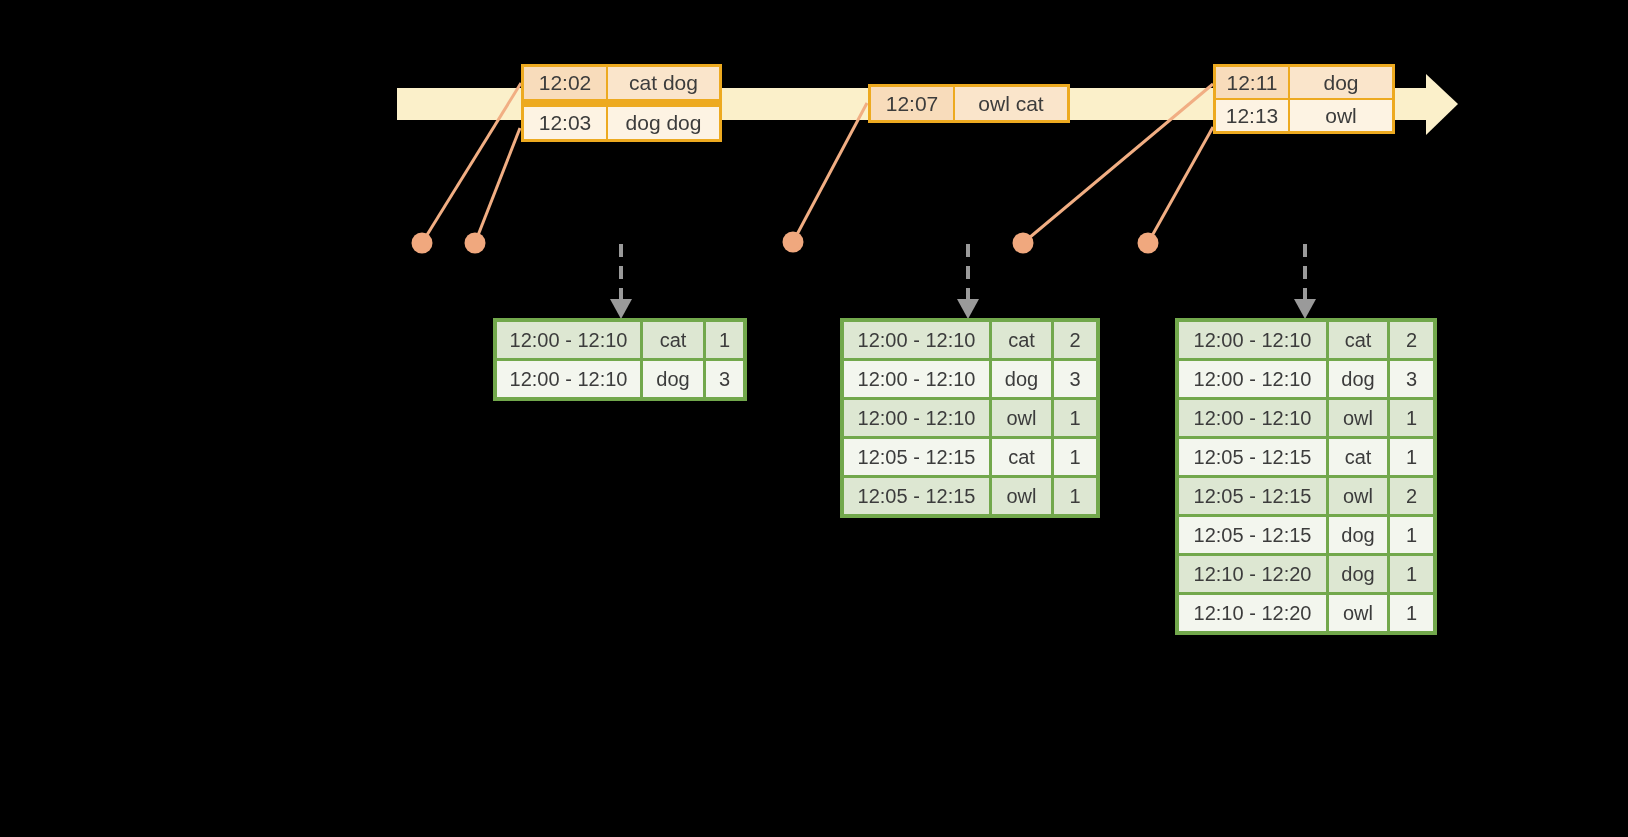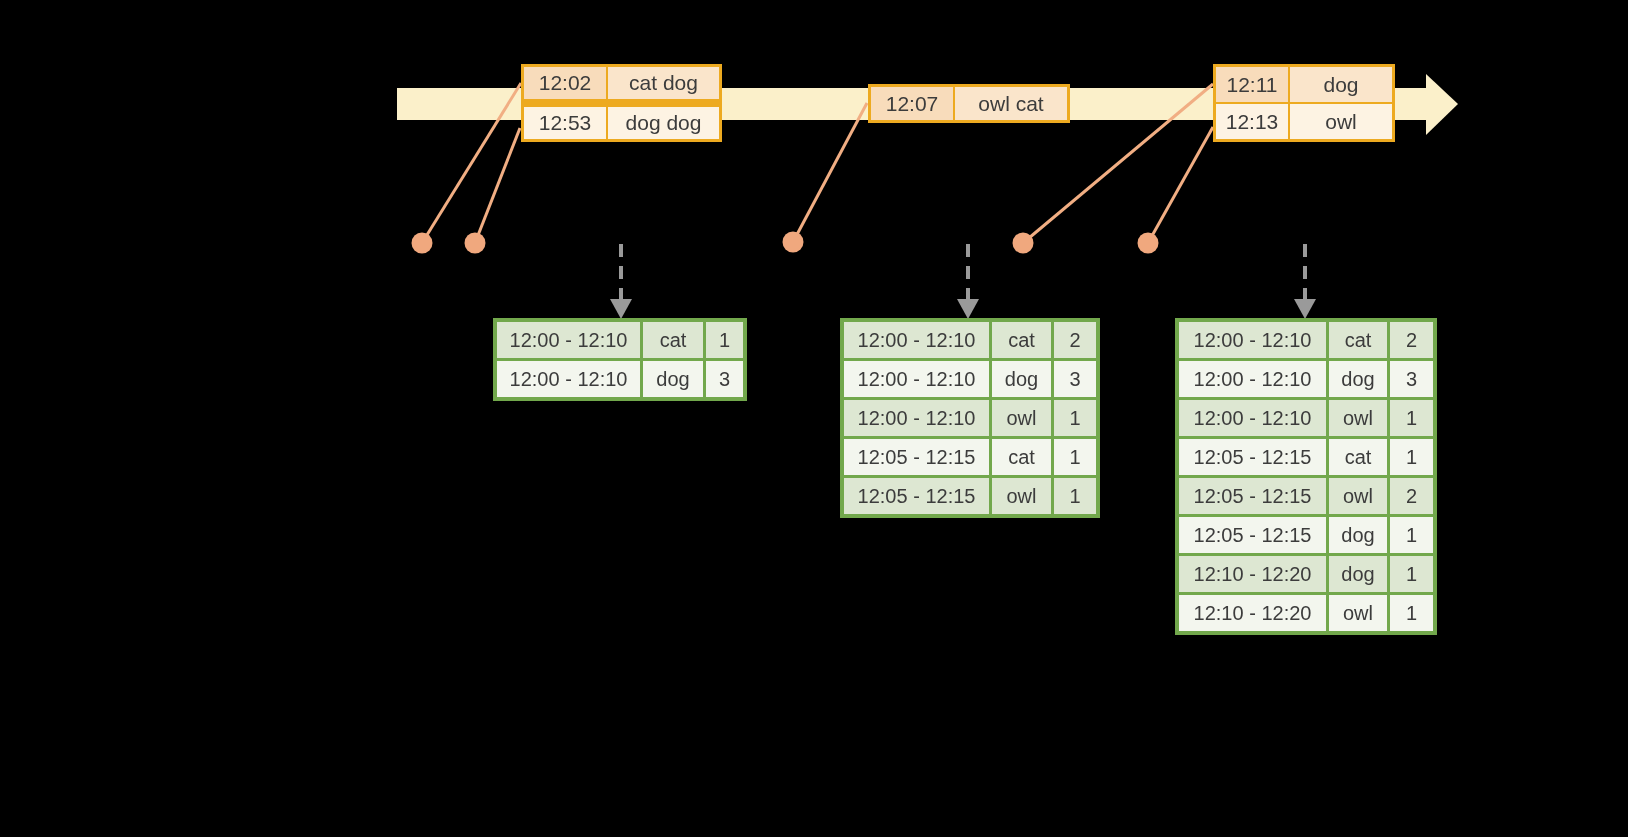--- a/index.html
+++ b/index.html
@@ -21,21 +21,21 @@
   .trig-head{fill:var(--trigger-arrow);}
 
   
   .ebox{position:absolute;border:3px solid var(--event-border);background:var(--event-border);
         display:flex;flex-direction:column;gap:2px;box-sizing:border-box;}
   .erow{display:grid;gap:2px;height:35px;}
   .ebox1{left:521px;top:64px;width:201px;height:78px;gap:8px;}
   .ebox1 .erow{grid-template-columns:82px 1fr;}
   .ebox2{left:868px;top:84px;width:202px;height:39px;justify-content:flex-end;}
   .ebox2 .erow{grid-template-columns:82px 1fr;height:33px;}
-  .ebox3{left:1213px;top:64px;width:182px;height:78px;}
+  .ebox3{left:1213px;top:64px;width:182px;height:70px;}
   .ebox3 .erow{grid-template-columns:72px 1fr;}
   .ecell{display:flex;align-items:center;justify-content:center;font-size:21px;}
   .erow:nth-of-type(odd) .ecell.time{background:var(--event-row-time-fill);}
   .erow:nth-of-type(odd) .ecell.words{background:var(--event-row-words-fill);}
   .erow:nth-of-type(even) .ecell{background:var(--event-row-alt-fill);}
 
   
   .gtable{position:absolute;border:4px solid var(--table-border);background:var(--table-border);
           display:flex;flex-direction:column;gap:3px;box-sizing:border-box;}
   .grow{display:grid;gap:3px;height:36px;}
@@ -80,21 +80,21 @@
   </svg>
 
   <div class="ebox ebox1">
 
       <div class="erow">
         <div class="ecell time">12:02</div>
         <div class="ecell words">cat dog</div>
       </div>
 
       <div class="erow">
-        <div class="ecell time">12:53</div>
+        <div class="ecell time">12:03</div>
         <div class="ecell words">dog dog</div>
       </div>
     </div>
 
   <div class="ebox ebox2">
 
       <div class="erow">
         <div class="ecell time">12:07</div>
         <div class="ecell words">owl cat</div>
       </div>

